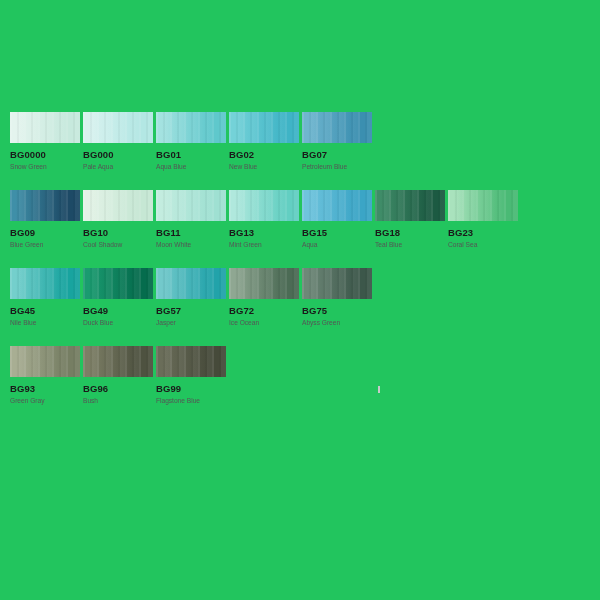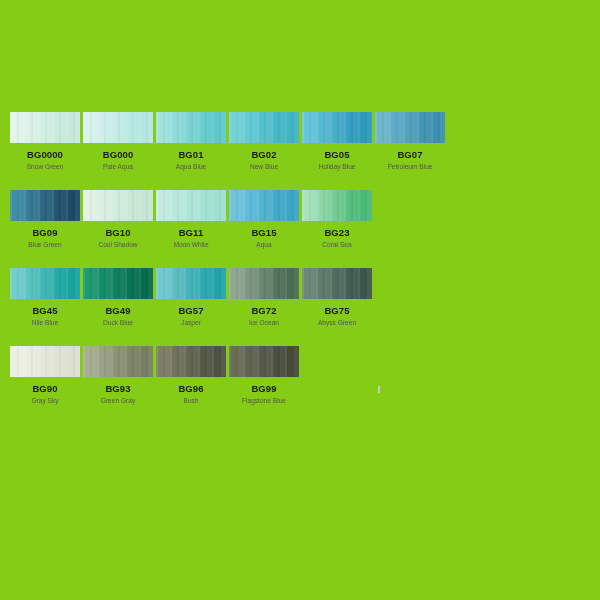--- a/index.html
+++ b/index.html
@@ -10,22 +10,21 @@
     width: 600px;
     height: 600px;
     background: #ffffff;
     font-family: "Liberation Sans", sans-serif;
     overflow: hidden;
   }
   #chart-root {
     position: relative;
     width: 600px;
     height: 600px;
-    background: #84cc16;
-    text-align: center;
+    background: #22c55e;
   }
   .swatch-grid {
     position: absolute;
     left: 10px;
     top: 112px;
     width: 582px;
   }
   .swatch-row {
     display: flex;
     flex-direction: row;
@@ -113,27 +112,20 @@
         <div class="swatch-name">Aqua Blue</div>
       </div>
       <div class="swatch-cell">
         <div class="swatch-chip" style="background: linear-gradient(90deg, rgb(116, 210, 216) 0%, rgb(116, 210, 216) 8%, rgb(63, 180, 198) 78%, rgb(63, 180, 198) 100%);">
             <span class="streaks"></span>
           </div>
         <div class="swatch-code">BG02</div>
         <div class="swatch-name">New Blue</div>
       </div>
       <div class="swatch-cell">
-        <div class="swatch-chip" style="background: linear-gradient(90deg, rgb(102, 198, 221) 0%, rgb(102, 198, 221) 8%, rgb(45, 153, 189) 78%, rgb(45, 153, 189) 100%);">
-            <span class="streaks"></span>
-          </div>
-        <div class="swatch-code">BG05</div>
-        <div class="swatch-name">Holiday Blue</div>
-      </div>
-      <div class="swatch-cell">
         <div class="swatch-chip" style="background: linear-gradient(90deg, rgb(111, 182, 207) 0%, rgb(111, 182, 207) 8%, rgb(59, 143, 176) 78%, rgb(59, 143, 176) 100%);">
             <span class="streaks"></span>
           </div>
         <div class="swatch-code">BG07</div>
         <div class="swatch-name">Petroleum Blue</div>
       </div>
     </div>
 
     <div class="swatch-row">
       <div class="swatch-cell">
@@ -151,27 +143,41 @@
         <div class="swatch-name">Cool Shadow</div>
       </div>
       <div class="swatch-cell">
         <div class="swatch-chip" style="background: linear-gradient(90deg, rgb(195, 236, 223) 0%, rgb(195, 236, 223) 8%, rgb(159, 224, 210) 78%, rgb(159, 224, 210) 100%);">
             <span class="streaks"></span>
           </div>
         <div class="swatch-code">BG11</div>
         <div class="swatch-name">Moon White</div>
       </div>
       <div class="swatch-cell">
+        <div class="swatch-chip" style="background: linear-gradient(90deg, rgb(176, 232, 221) 0%, rgb(176, 232, 221) 8%, rgb(99, 207, 194) 78%, rgb(99, 207, 194) 100%);">
+            <span class="streaks"></span>
+          </div>
+        <div class="swatch-code">BG13</div>
+        <div class="swatch-name">Mint Green</div>
+      </div>
+      <div class="swatch-cell">
         <div class="swatch-chip" style="background: linear-gradient(90deg, rgb(111, 196, 221) 0%, rgb(111, 196, 221) 8%, rgb(59, 165, 198) 78%, rgb(59, 165, 198) 100%);">
             <span class="streaks"></span>
           </div>
         <div class="swatch-code">BG15</div>
         <div class="swatch-name">Aqua</div>
       </div>
       <div class="swatch-cell">
+        <div class="swatch-chip" style="background: linear-gradient(90deg, rgb(63, 140, 104) 0%, rgb(63, 140, 104) 8%, rgb(28, 90, 66) 78%, rgb(28, 90, 66) 100%);">
+            <span class="streaks"></span>
+          </div>
+        <div class="swatch-code">BG18</div>
+        <div class="swatch-name">Teal Blue</div>
+      </div>
+      <div class="swatch-cell">
         <div class="swatch-chip" style="background: linear-gradient(90deg, rgb(169, 226, 189) 0%, rgb(169, 226, 189) 8%, rgb(74, 186, 117) 78%, rgb(74, 186, 117) 100%);">
             <span class="streaks"></span>
           </div>
         <div class="swatch-code">BG23</div>
         <div class="swatch-name">Coral Sea</div>
       </div>
     </div>
 
     <div class="swatch-row">
       <div class="swatch-cell">
@@ -206,27 +212,20 @@
         <div class="swatch-chip" style="background: linear-gradient(90deg, rgb(110, 136, 120) 0%, rgb(110, 136, 120) 8%, rgb(60, 87, 74) 78%, rgb(60, 87, 74) 100%);">
             <span class="streaks"></span>
           </div>
         <div class="swatch-code">BG75</div>
         <div class="swatch-name">Abyss Green</div>
       </div>
     </div>
 
     <div class="swatch-row">
       <div class="swatch-cell">
-        <div class="swatch-chip" style="background: linear-gradient(90deg, rgb(238, 240, 229) 0%, rgb(238, 240, 229) 8%, rgb(221, 224, 207) 78%, rgb(221, 224, 207) 100%);">
-            <span class="streaks"></span>
-          </div>
-        <div class="swatch-code">BG90</div>
-        <div class="swatch-name">Gray Sky</div>
-      </div>
-      <div class="swatch-cell">
         <div class="swatch-chip" style="background: linear-gradient(90deg, rgb(168, 174, 147) 0%, rgb(168, 174, 147) 8%, rgb(118, 126, 99) 78%, rgb(118, 126, 99) 100%);">
             <span class="streaks"></span>
           </div>
         <div class="swatch-code">BG93</div>
         <div class="swatch-name">Green Gray</div>
       </div>
       <div class="swatch-cell">
         <div class="swatch-chip" style="background: linear-gradient(90deg, rgb(125, 127, 102) 0%, rgb(125, 127, 102) 8%, rgb(78, 82, 64) 78%, rgb(78, 82, 64) 100%);">
             <span class="streaks"></span>
           </div>

